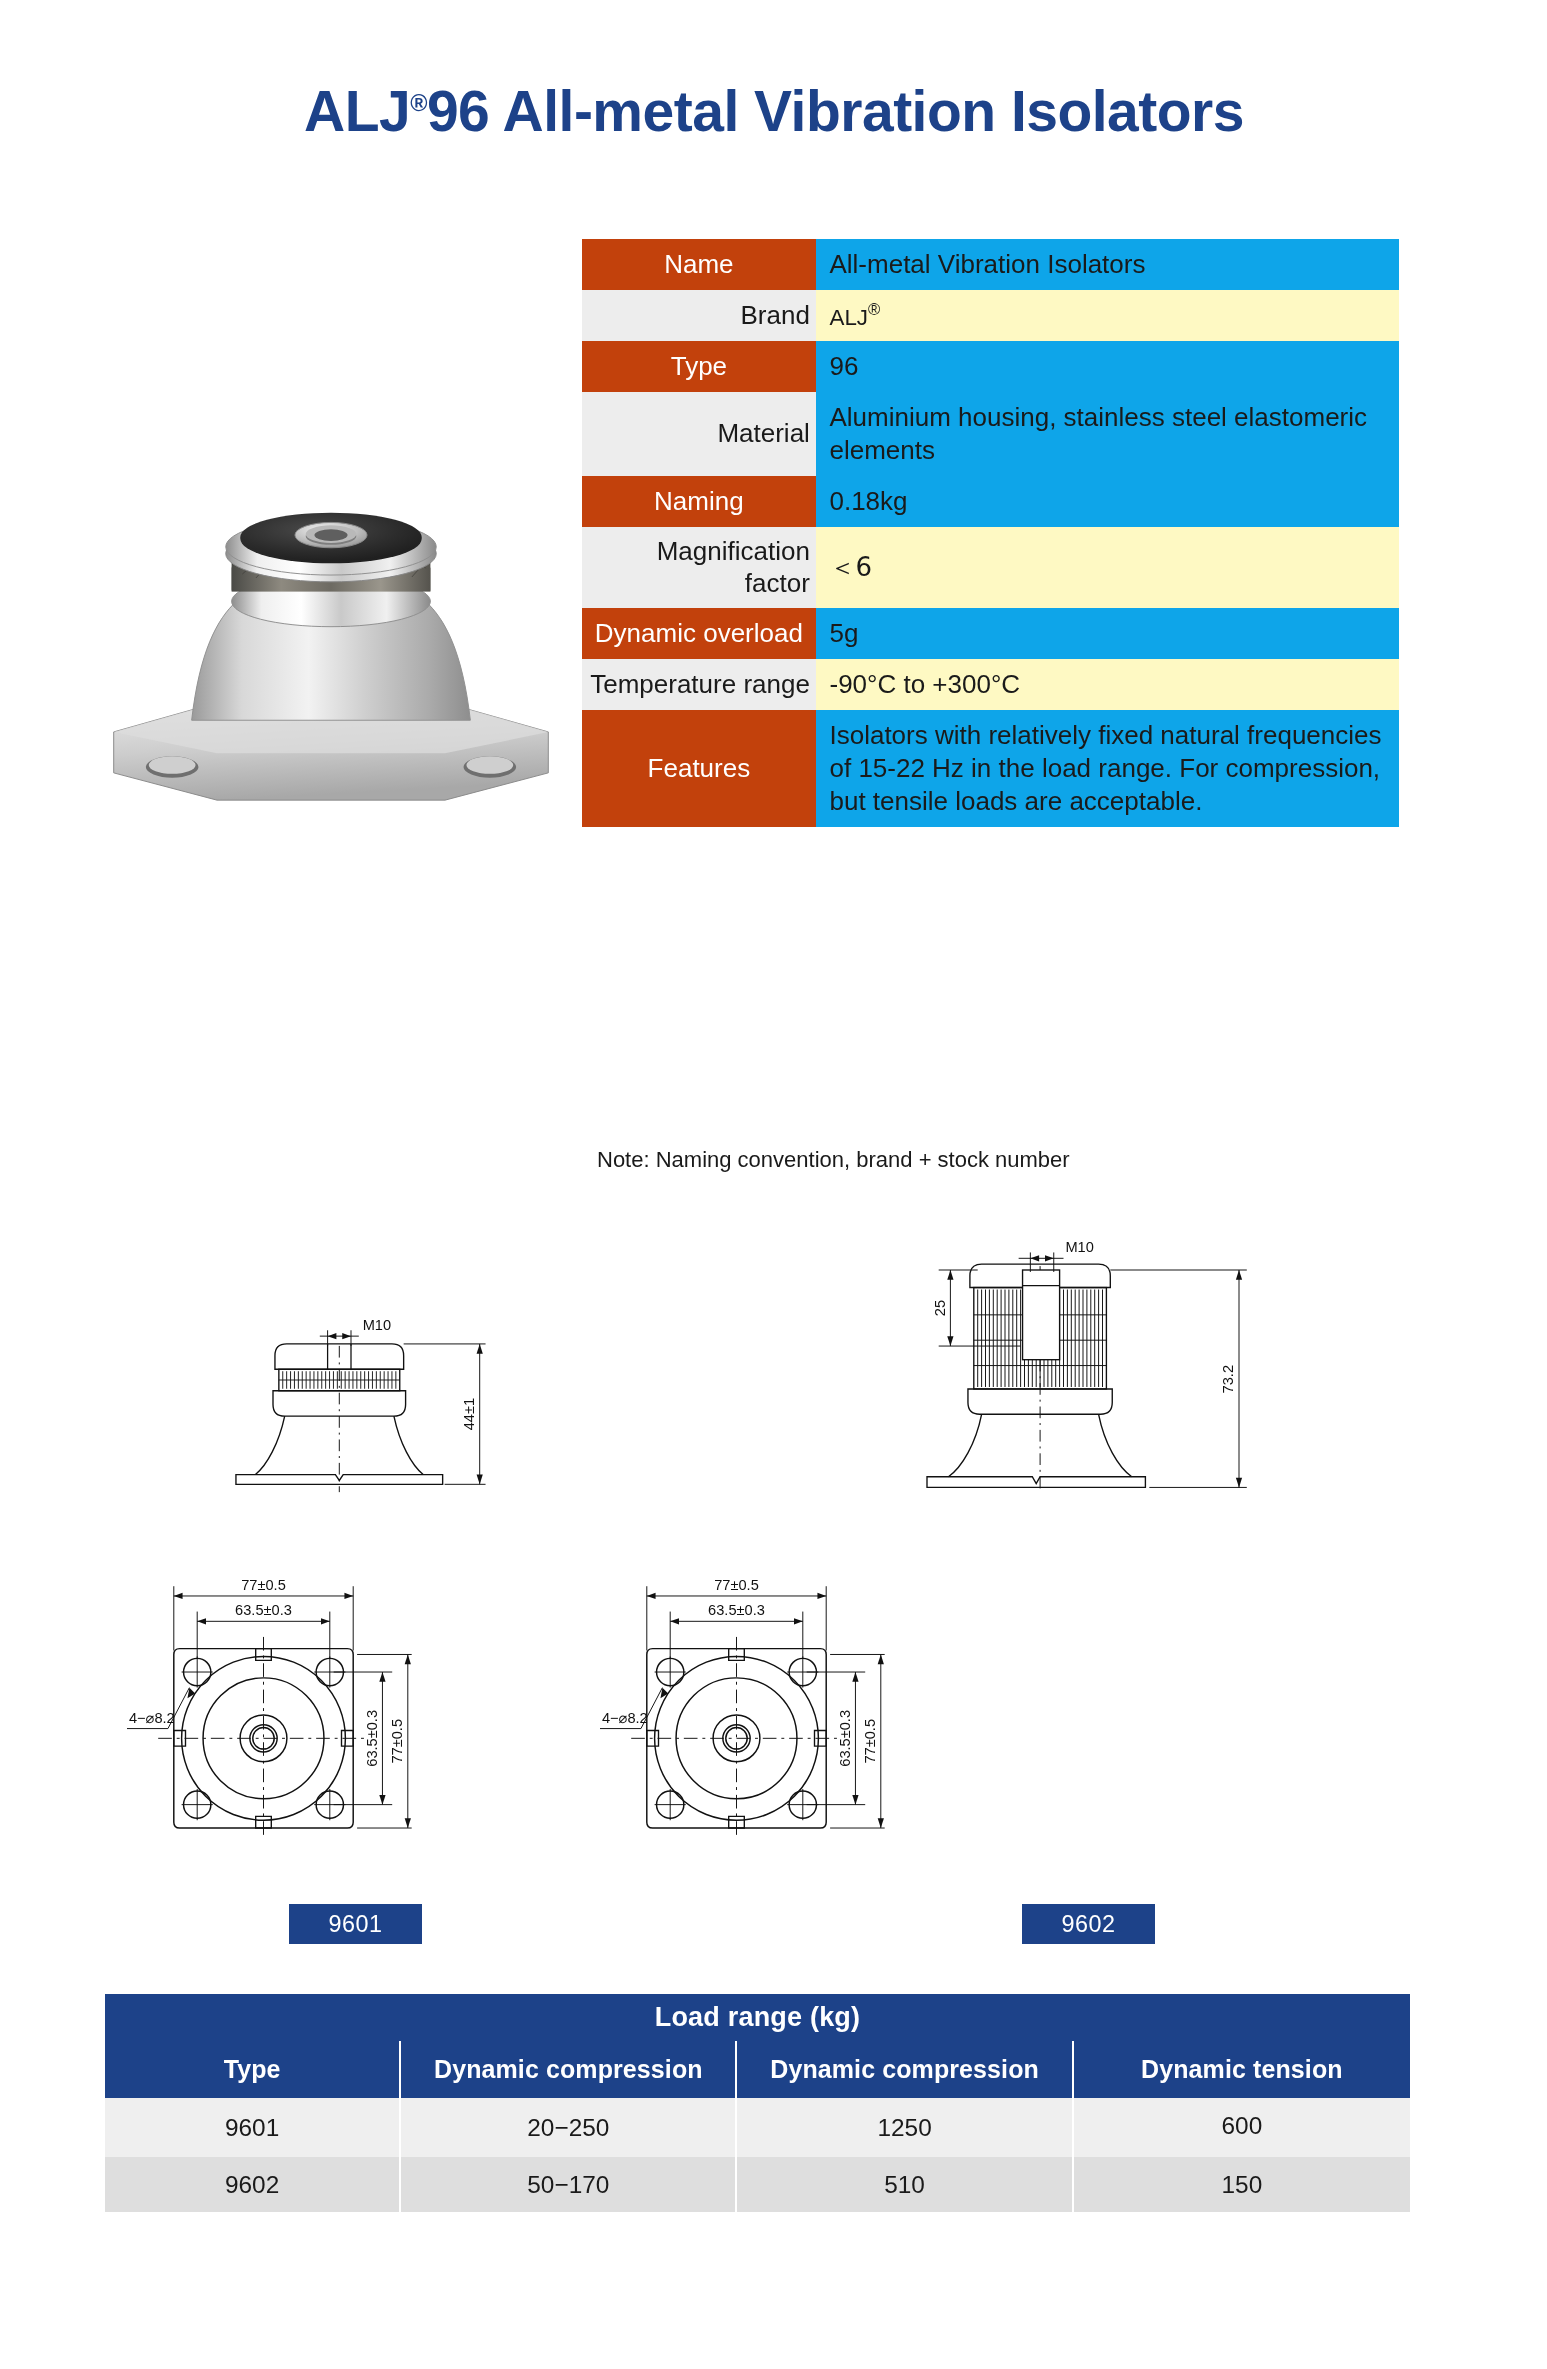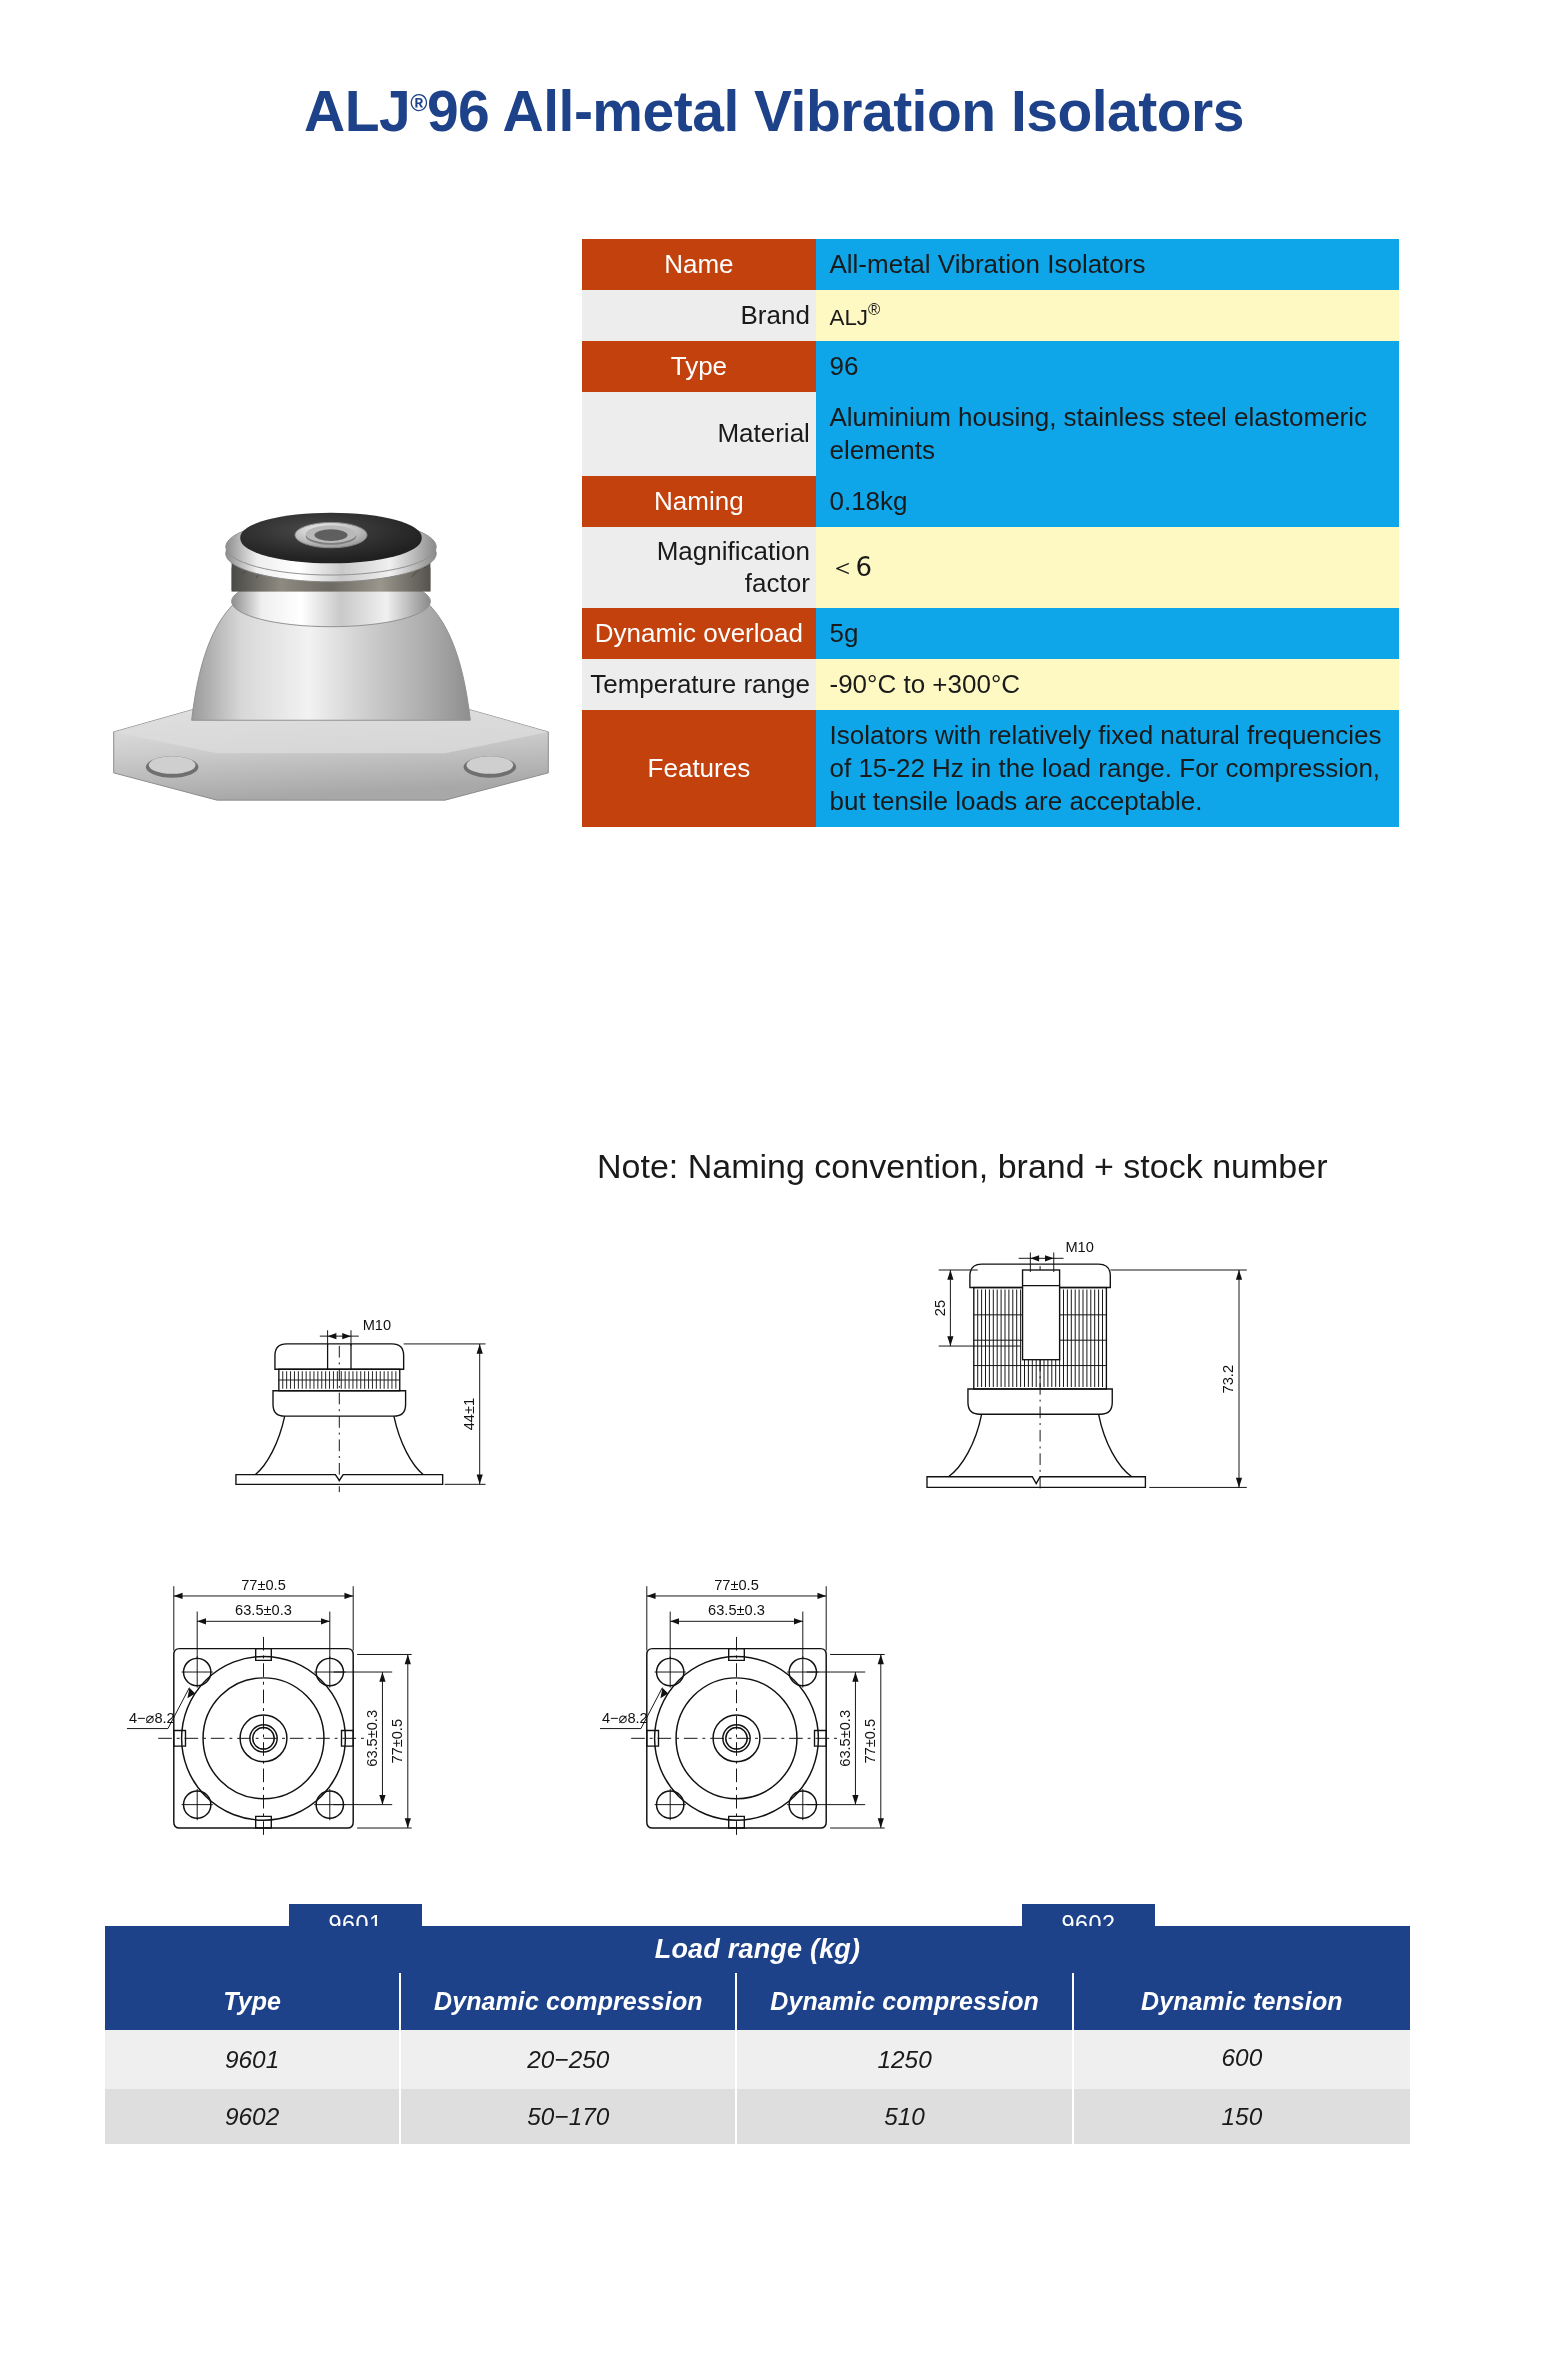--- a/index.html
+++ b/index.html
@@ -36,35 +36,35 @@
     padding:8.8px 13.7px;line-height:1.28;
   }
   .spec .val.d{background:#0ea5e9;}
   .spec .val.l{background:#fef9c3;}
   .spec .sup{font-size:16.6px;vertical-align:super;}
   .brandval{font-size:22.4px;}
   .lt{font-family:"DejaVu Sans",sans-serif;font-size:24.4px;}
 
   
   .note{
-    position:absolute;left:597px;top:1147px;font-size:34px;color:#1a1a1a;
+    position:absolute;left:597px;top:1147px;font-size:22px;color:#1a1a1a;
     white-space:nowrap;
   }
 
   
   .draw{position:absolute;}
   .badge{
     position:absolute;background:#1d4289;color:#fff;font-size:23.4px;
     text-align:center;line-height:40px;width:133px;height:40px;
     letter-spacing:0.5px;
   }
 
   
-  .load{position:absolute;left:105px;top:1926px;width:1305px;
-        border-collapse:collapse;table-layout:fixed;font-style:italic;}
+  .load{position:absolute;left:105px;top:1994px;width:1305px;
+        border-collapse:collapse;table-layout:fixed;}
   .load th,.load td{padding:0;text-align:center;}
   .load .hdr{
     background:#1d4289;color:#fff;font-size:27px;font-weight:bold;
     height:47px;letter-spacing:0.2px;
   }
   .load .sub{
     background:#1d4289;color:#fff;font-size:25px;font-weight:bold;
     height:57px;border-left:2px solid #fff;letter-spacing:0.1px;
   }
   .load .sub:first-child{border-left:none;}

